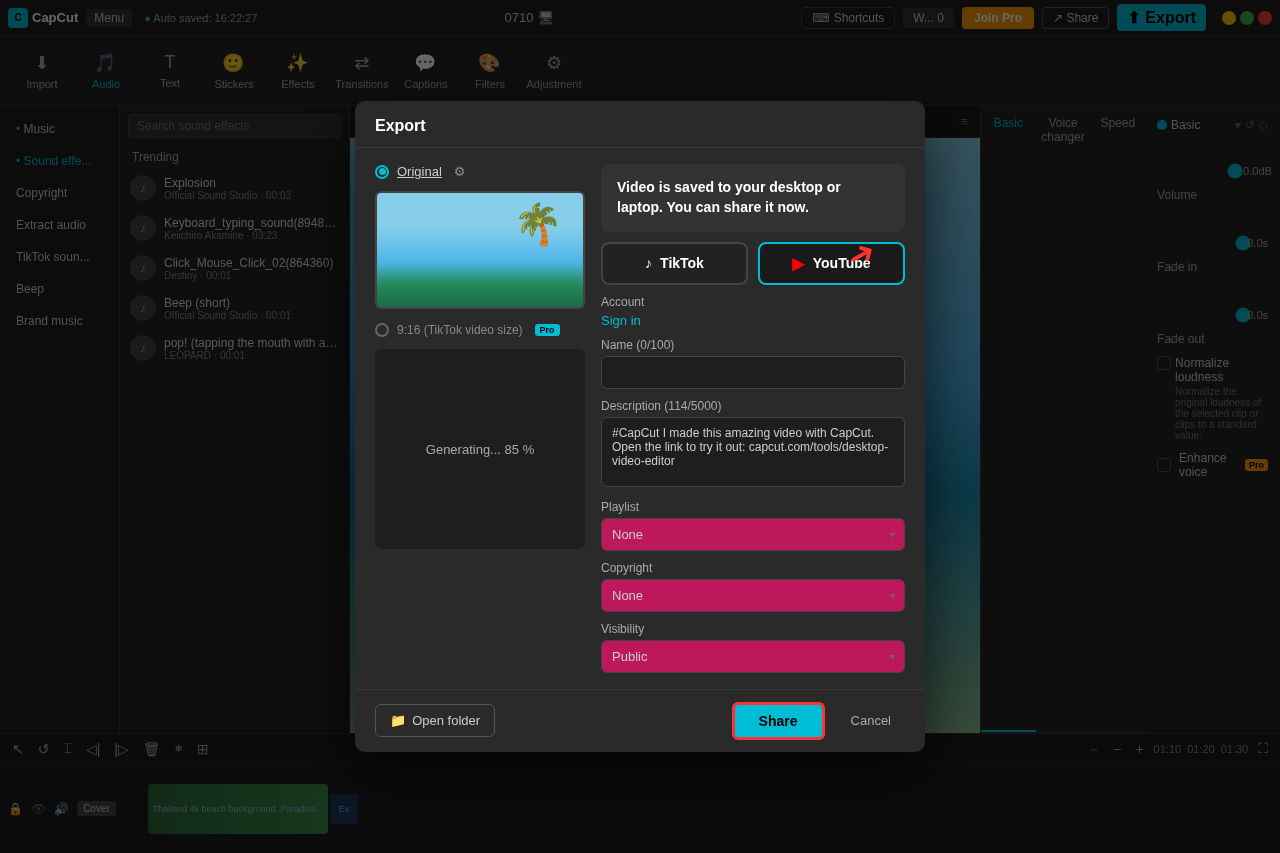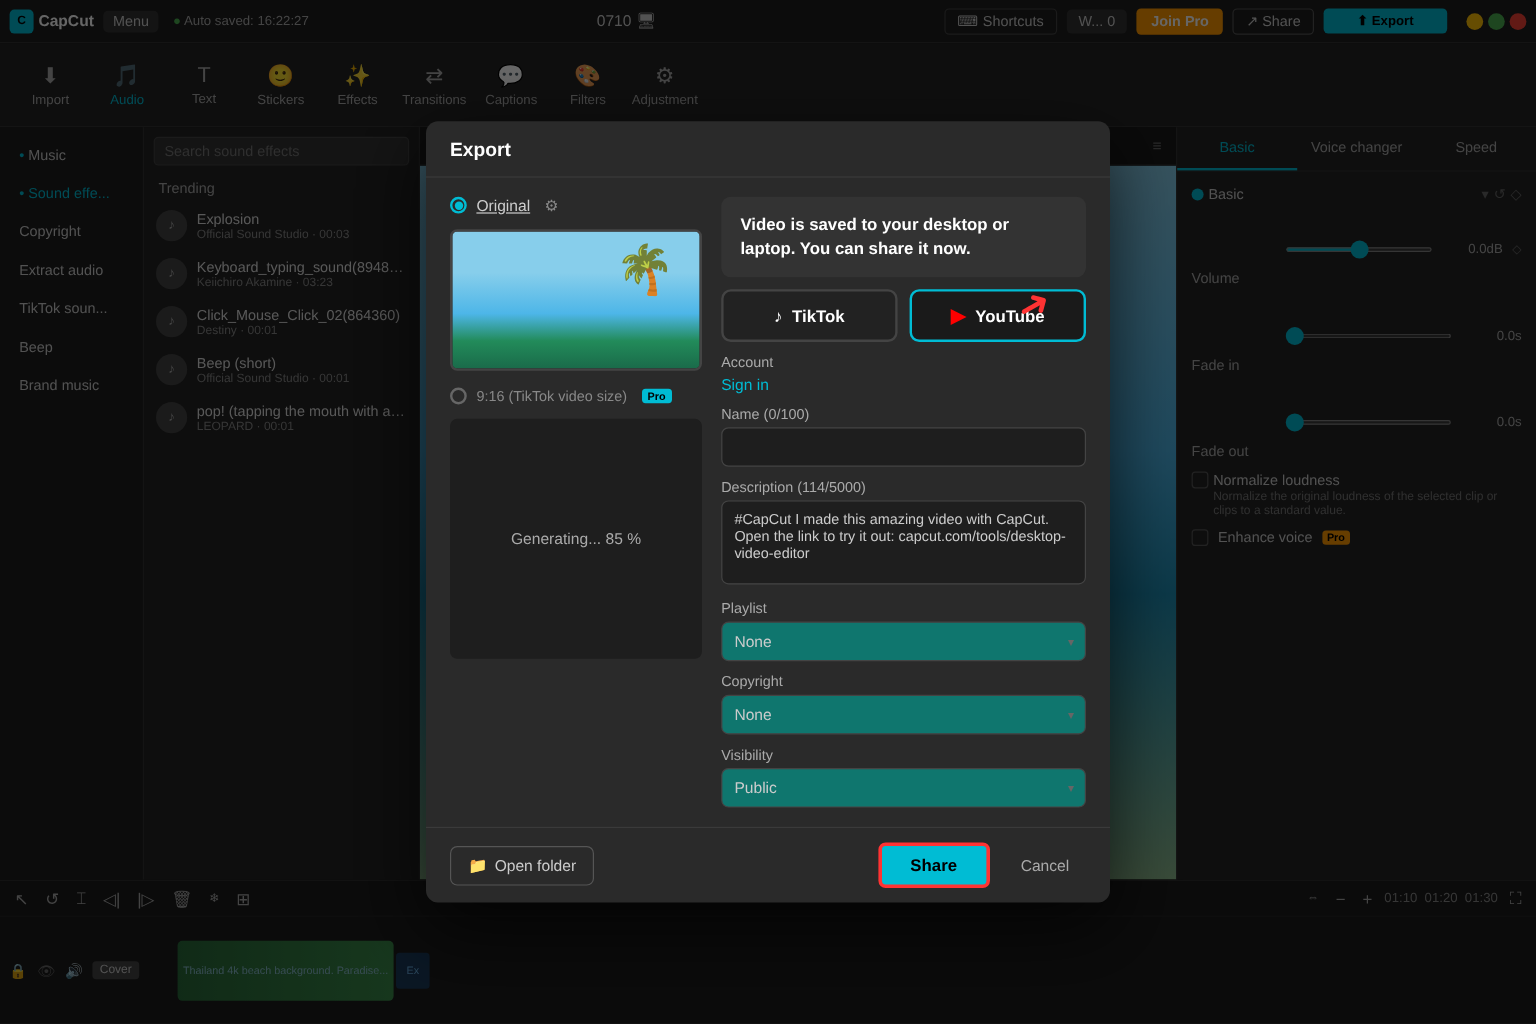--- a/index.html
+++ b/index.html
@@ -11,21 +11,21 @@
     .topbar-logo .logo-icon { width: 20px; height: 20px; background: #00bcd4; border-radius: 4px; display: flex; align-items: center; justify-content: center; font-size: 10px; font-weight: 900; color: #000; }
     .menu-btn { background: #333; border: none; color: #ccc; padding: 2px 8px; border-radius: 4px; cursor: pointer; font-size: 12px; }
     .autosave { color: #aaa; font-size: 11px; margin-left: 4px; }
     .autosave .dot { color: #4caf50; }
     .topbar-center { flex: 1; display: flex; justify-content: center; align-items: center; gap: 4px; font-size: 13px; color: #ccc; }
     .topbar-right { display: flex; align-items: center; gap: 8px; }
     .shortcuts-btn { background: transparent; border: 1px solid #444; color: #ccc; padding: 3px 10px; border-radius: 4px; cursor: pointer; font-size: 12px; display: flex; align-items: center; gap: 4px; }
     .w-btn { background: #333; border: none; color: #ccc; padding: 3px 10px; border-radius: 4px; cursor: pointer; font-size: 12px; }
     .join-pro-btn { background: #ff9800; border: none; color: #fff; padding: 4px 12px; border-radius: 4px; cursor: pointer; font-size: 12px; font-weight: 600; }
     .share-btn-top { background: transparent; border: 1px solid #555; color: #ccc; padding: 3px 10px; border-radius: 4px; cursor: pointer; font-size: 12px; }
-    .export-btn-top { background: #00bcd4; border: none; color: #000; padding: 4px 28px; border-radius: 4px; cursor: pointer; font-size: 11px; font-weight: 700; }
+    .export-btn-top { background: #00bcd4; border: none; color: #000; padding: 4px 10px; border-radius: 4px; cursor: pointer; font-size: 16px; font-weight: 700; }
     .win-controls { display: flex; gap: 4px; margin-left: 8px; }
     .win-btn { width: 14px; height: 14px; border-radius: 50%; border: none; cursor: pointer; }
     .win-min { background: #ffc107; }
     .win-max { background: #4caf50; }
     .win-close { background: #f44336; }
 
     
     .toolbar { display: flex; align-items: center; height: 70px; background: #252525; border-bottom: 1px solid #333; padding: 0 12px; gap: 4px; }
     .tool-item { display: flex; flex-direction: column; align-items: center; justify-content: center; width: 60px; height: 60px; border-radius: 6px; cursor: pointer; gap: 4px; color: #aaa; font-size: 11px; }
     .tool-item.active { color: #00bcd4; }
@@ -54,21 +54,21 @@
 
     
     .player-area { flex: 1; background: #1a1a1a; display: flex; flex-direction: column; }
     .player-header { display: flex; align-items: center; padding: 8px 12px; border-bottom: 1px solid #333; }
     .player-title { color: #aaa; font-size: 13px; flex: 1; }
     .player-canvas { flex: 1; background: #111; position: relative; display: flex; align-items: center; justify-content: center; overflow: hidden; }
     .beach-bg { width: 100%; height: 100%; background: linear-gradient(180deg, #87ceeb 0%, #4db6e8 40%, #1e8eb5 60%, #8fbc8f 100%); position: relative; overflow: hidden; }
     .beach-palm { position: absolute; top: 20%; right: 30%; font-size: 60px; }
 
     
-    .right-panel { width: 300px; background: #252525; border-left: 1px solid #333; display: flex; flex-direction: column; justify-content: center; }
+    .right-panel { width: 300px; background: #252525; border-left: 1px solid #333; display: flex; flex-direction: row; justify-content: center; }
     .right-tabs { display: flex; border-bottom: 1px solid #333; }
     .right-tab { flex: 1; text-align: center; padding: 10px 4px; cursor: pointer; font-size: 12px; color: #aaa; border-bottom: 2px solid transparent; }
     .right-tab.active { color: #00bcd4; border-bottom-color: #00bcd4; }
     .right-content { padding: 12px; flex: 1; overflow-y: auto; }
     .right-section { margin-bottom: 14px; }
     .right-row { display: flex; align-items: center; margin-bottom: 10px; gap: 8px; }
     .right-label { font-size: 12px; color: #aaa; width: 70px; flex-shrink: 0; margin-top: 48px; }
     .right-slider { flex: 1; }
     .right-value { font-size: 11px; color: #aaa; width: 50px; text-align: right; }
     .section-title { font-size: 12px; color: #ccc; margin-bottom: 8px; display: flex; align-items: center; gap: 4px; }
@@ -114,21 +114,21 @@
     .platform-btn { flex: 1; padding: 10px; border-radius: 8px; border: 2px solid transparent; cursor: pointer; display: flex; align-items: center; justify-content: center; gap: 8px; font-size: 14px; font-weight: 600; }
     .tiktok-btn { background: #222; border-color: #444; color: #fff; }
     .youtube-btn { background: #1a1a1a; border-color: #00bcd4; color: #fff; }
     .youtube-icon { color: #ff0000; font-size: 16px; }
     .tiktok-icon { font-size: 14px; }
     .platform-area { position: relative; }
 
     .field-label { font-size: 12px; color: #aaa; margin-bottom: 4px; }
     .field-input { width: 100%; background: #1e1e1e; border: 1px solid #444; border-radius: 6px; padding: 8px 10px; color: #ccc; font-size: 13px; outline: none; }
     .field-textarea { width: 100%; background: #1e1e1e; border: 1px solid #444; border-radius: 6px; padding: 8px 10px; color: #ccc; font-size: 12px; outline: none; resize: none; height: 70px; font-family: inherit; }
-    .field-select { width: 100%; background: #0f766e; border: 1px solid #444; border-radius: 6px; padding: 8px 10px; color: #ccc; font-size: 13px; outline: none; appearance: none; cursor: pointer; }
+    .field-select { width: 100%; background: #be185d; border: 1px solid #444; border-radius: 6px; padding: 8px 10px; color: #ccc; font-size: 13px; outline: none; appearance: none; cursor: pointer; }
     .select-wrapper { position: relative; }
     .select-arrow { position: absolute; right: 10px; top: 50%; transform: translateY(-50%); color: #666; font-size: 10px; pointer-events: none; }
     .account-row { display: flex; align-items: center; gap: 8px; }
     .sign-in-link { color: #00bcd4; font-size: 13px; cursor: pointer; text-decoration: none; }
 
     .dialog-footer { padding: 12px 20px; border-top: 1px solid #3a3a3a; display: flex; align-items: center; gap: 12px; }
     .open-folder-btn { display: flex; align-items: center; gap: 6px; background: transparent; border: 1px solid #555; color: #ccc; padding: 8px 14px; border-radius: 6px; cursor: pointer; font-size: 13px; }
     .footer-spacer { flex: 1; }
     .share-main-btn { background: #00bcd4; border: 3px solid #ff3333; color: #000; padding: 8px 24px; border-radius: 6px; cursor: pointer; font-size: 14px; font-weight: 700; }
     .cancel-btn { background: transparent; border: none; color: #aaa; padding: 8px 14px; border-radius: 6px; cursor: pointer; font-size: 13px; }

